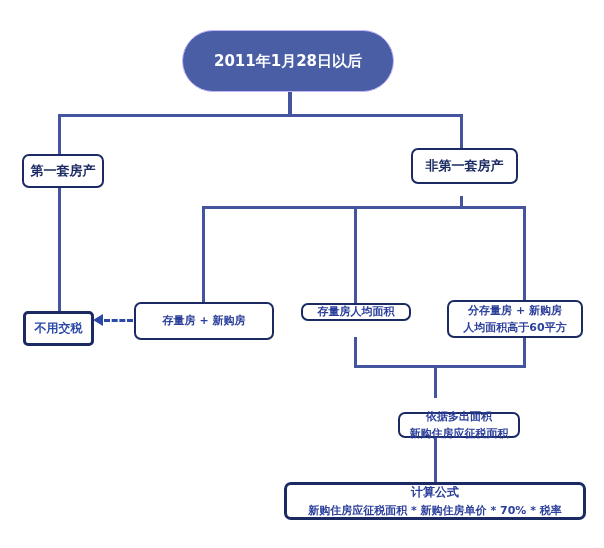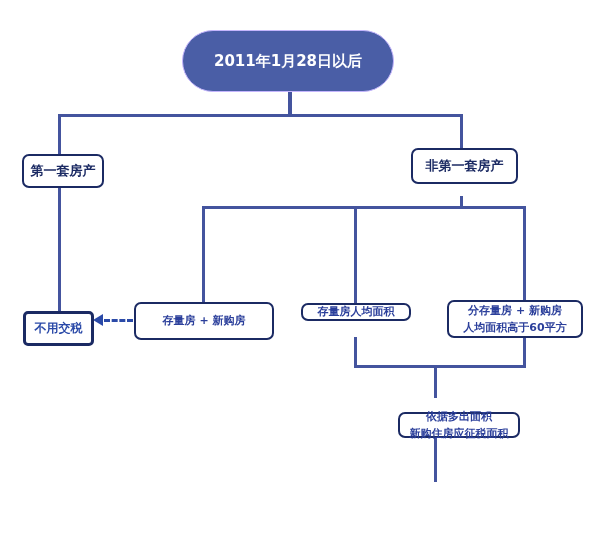--- a/index.html
+++ b/index.html
@@ -84,14 +84,18 @@
   <div class="node blue-multi" style="left:447px;top:300px;width:136px;height:38px;">
     <div>分存量房 + 新购房</div>
     <div>人均面积高于60平方</div>
   </div>
 
   <div class="node blue-multi" style="left:377px;top:412px;width:122px;height:26px;margin-left:21px;">
     <div>依据多出面积</div>
     <div>新购住房应征税面积</div>
   </div>
 
+  <div class="node formula" style="left:284px;top:482px;width:302px;height:38px;">
+    <div class="f-title">计算公式</div>
+    <div>新购住房应征税面积 * 新购住房单价 * 70% * 税率</div>
+  </div>
 
 </div>
 
 </body></html>

